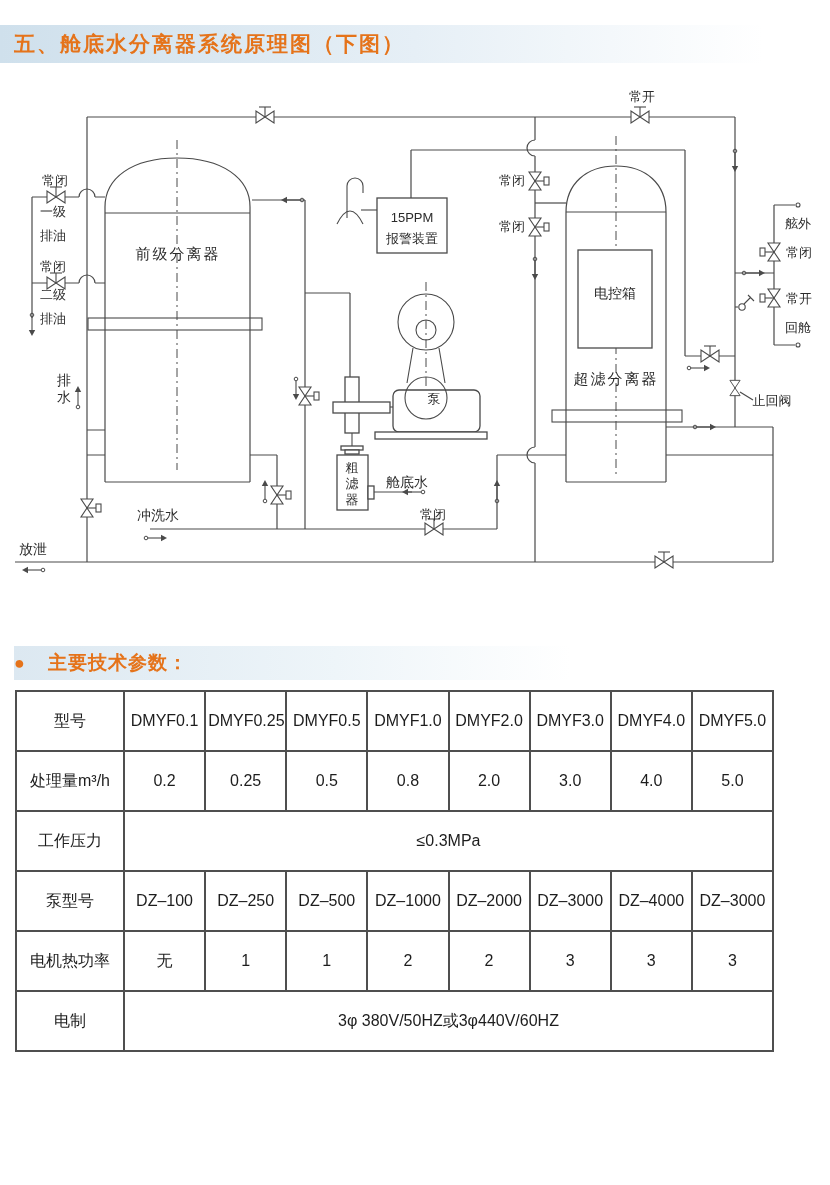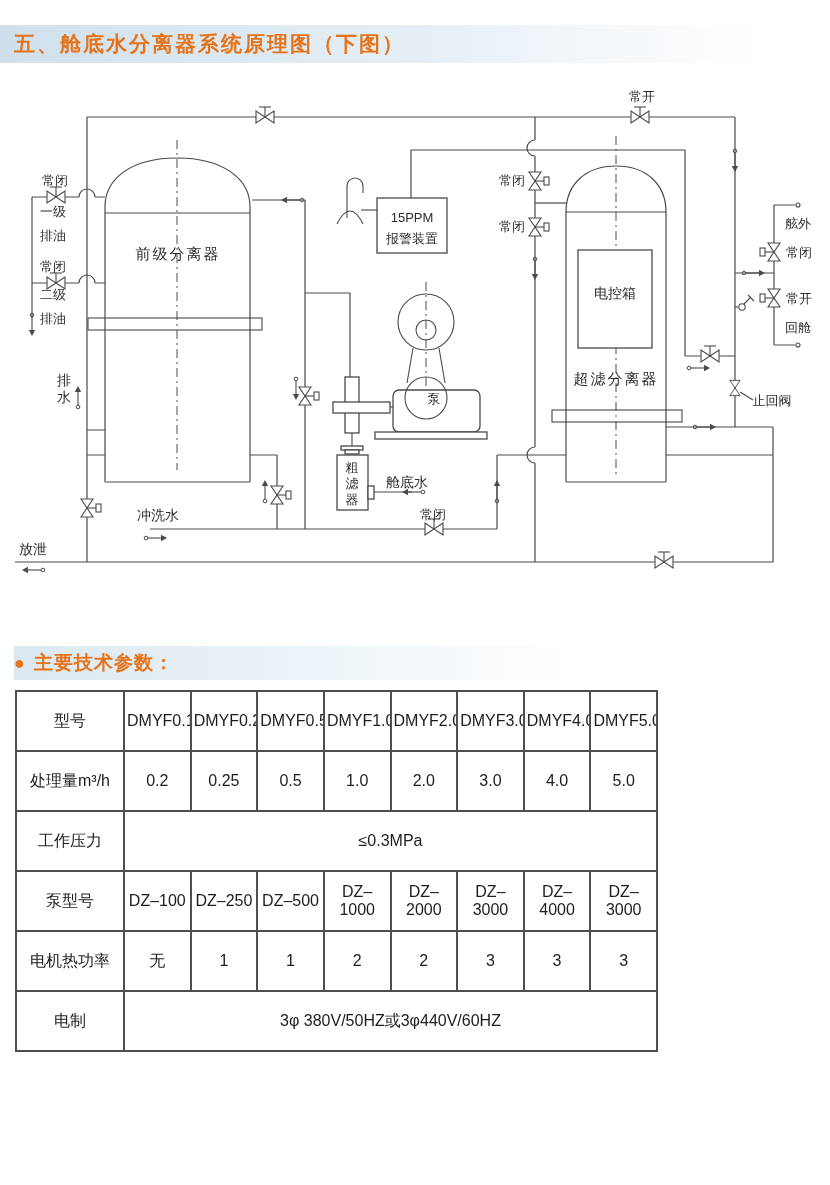--- a/index.html
+++ b/index.html
@@ -7,22 +7,22 @@
   .page{position:relative;width:830px;height:1185px;background:#fff;overflow:hidden;}
   .title-strip{position:absolute;top:25px;left:0;width:100%;height:38px;
     background:linear-gradient(90deg,#cfe0ec 0%,#e6eff6 50%,#ffffff 92%);
     display:flex;align-items:center;}
   .title-strip h1{margin:0 0 0 14px;font-size:21px;font-weight:bold;color:#e5731a;letter-spacing:2px;}
   svg.diagram{position:absolute;top:80px;left:0;}
   .params-strip{position:absolute;top:646px;left:14px;width:586px;height:34px;
     background:linear-gradient(90deg,#dce8f1 0%,#eef5f9 55%,#ffffff 95%);
     display:flex;align-items:center;gap:7px;}
   .params-strip .bullet{color:#e5731a;font-size:18px;line-height:1;}
-  .params-strip h2{margin:2px;font-size:19px;font-weight:bold;color:#e5731a;letter-spacing:1px;}
-  table.spec{position:absolute;top:690px;left:15px;width:643px;border-collapse:collapse;table-layout:fixed;}
+  .params-strip h2{margin:16px;font-size:19px;font-weight:bold;color:#e5731a;letter-spacing:1px;}
+  table.spec{position:absolute;top:690px;left:15px;width:759px;border-collapse:collapse;table-layout:fixed;}
   table.spec td{border:2px solid #4f4f4f;text-align:center;vertical-align:middle;
     font-size:16px;color:#1d1d1d;height:58px;padding:0 2px;overflow:hidden;}
   
   .pp{stroke:#4a4a4a;stroke-width:1.2;fill:none;}
   .pt{stroke:#4a4a4a;stroke-width:1.1;fill:none;}
   .bx{stroke:#4a4a4a;stroke-width:1.3;fill:#fff;}
   .dash{stroke:#4a4a4a;stroke-width:1;fill:none;stroke-dasharray:9 4 2 4;}
   svg text{fill:#2b2b2b;font-family:"Liberation Sans",sans-serif;}
   .t13{font-size:13px;text-anchor:middle;}
   .t14{font-size:14px;text-anchor:middle;}
@@ -251,21 +251,21 @@
         <td>DMYF2.0</td>
         <td>DMYF3.0</td>
         <td>DMYF4.0</td>
         <td>DMYF5.0</td>
       </tr>
       <tr>
         <td>处理量m³/h</td>
         <td>0.2</td>
         <td>0.25</td>
         <td>0.5</td>
-        <td>1.0</td>
+        <td>0.8</td>
         <td>2.0</td>
         <td>3.0</td>
         <td>4.0</td>
         <td>5.0</td>
       </tr>
       <tr>
         <td>工作压力</td>
         <td colspan="8">≤0.3MPa</td>
       </tr>
       <tr>

